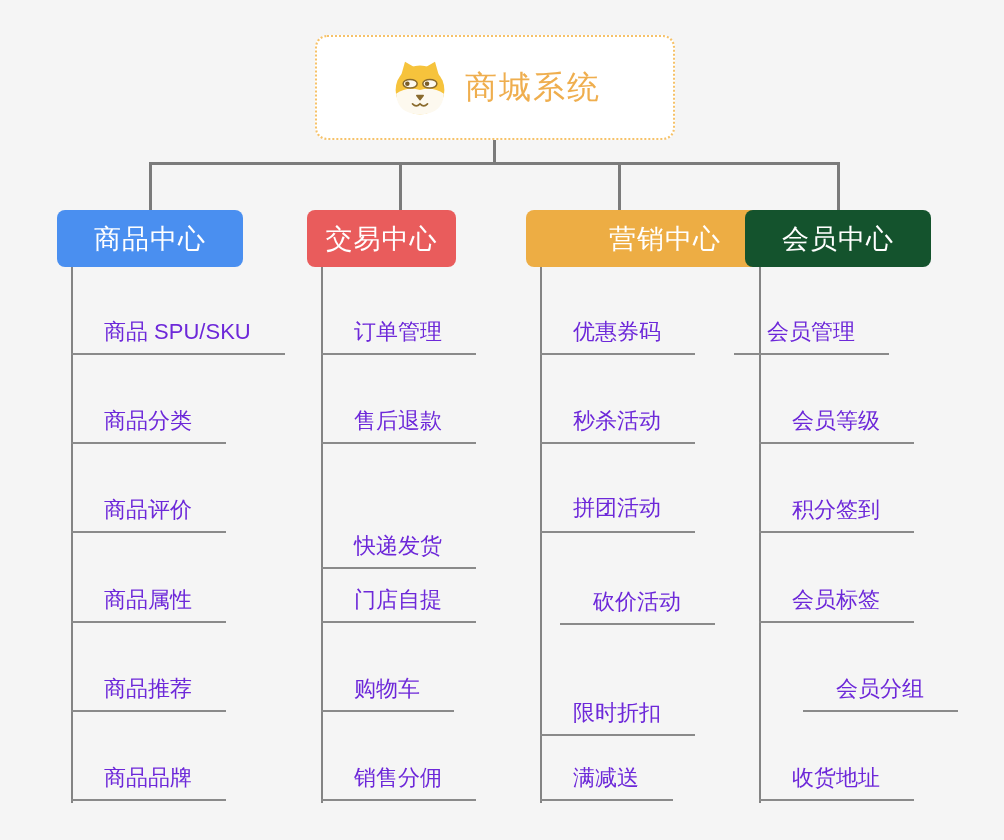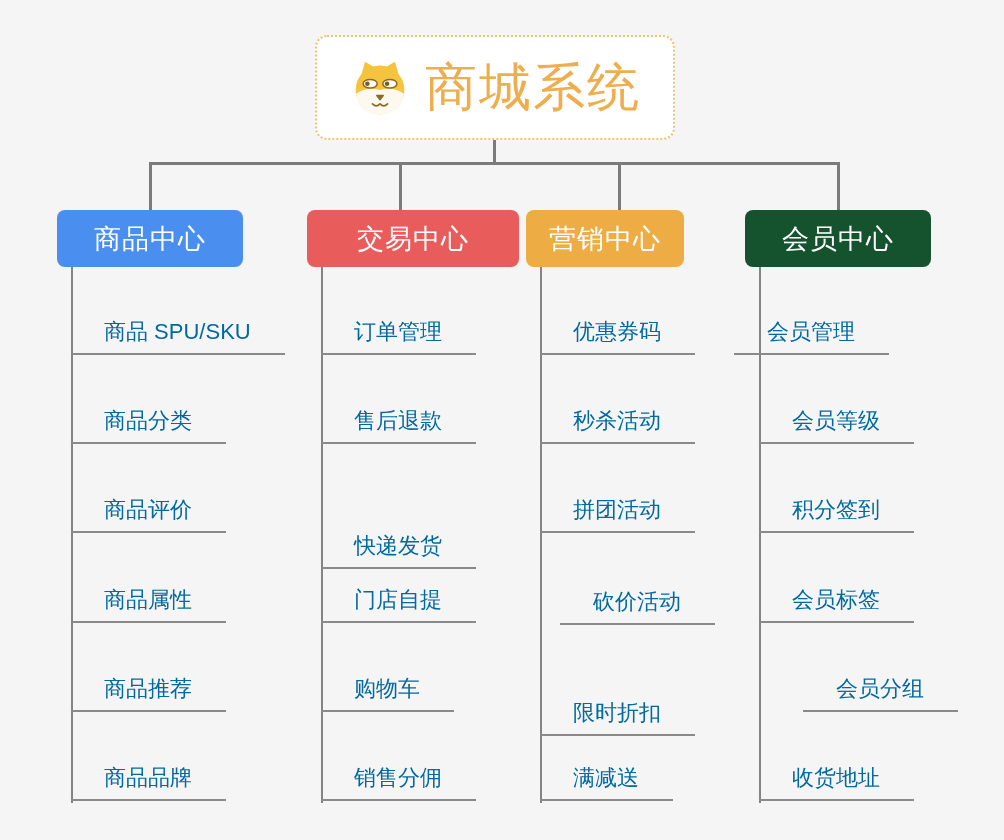--- a/index.html
+++ b/index.html
@@ -21,21 +21,21 @@
     border: 2px dotted #f6c269;
     border-radius: 12px;
     box-sizing: border-box;
     display: flex;
     align-items: center;
     justify-content: center;
     gap: 14px;
     cursor: pointer;
   }
   .root-title {
-    font-size: 52px;
+    font-size: 32px;
     font-weight: 500;
     color: #efae4e;
     letter-spacing: 2px;
     white-space: nowrap;
   }
   .root-icon { width: 62px; height: 60px; flex: 0 0 auto; }
 
   
   .line { position: absolute; background: #7b7b7b; }
 
@@ -58,21 +58,21 @@
 
   
   .col-line {
     position: absolute;
     width: 2px;
     background: #848484;
   }
   .child-topic {
     position: absolute;
     font-size: 22px;
-    color: #0369a1;
+    color: #6d28d9;
     line-height: 30px;
     padding: 0 34px 6px 33px;
     border-bottom: 2px solid #8a8a8a;
     white-space: nowrap;
     cursor: pointer;
   }
 </style>
 </head>
 <body>
 
@@ -111,33 +111,33 @@
 
   <div id="branches">
       <div class="branch-header" style="left: 57px; width: 186px; background: rgb(74, 143, 240);">商品中心</div>
       <div class="col-line" style="left: 71px; top: 267px; height: 536px;"></div>
       <div class="child-topic" style="left: 71px; top: 317px;">商品 SPU/SKU</div>
       <div class="child-topic" style="left: 71px; top: 406px;">商品分类</div>
       <div class="child-topic" style="left: 71px; top: 495px;">商品评价</div>
       <div class="child-topic" style="left: 71px; top: 585px;">商品属性</div>
       <div class="child-topic" style="left: 71px; top: 674px;">商品推荐</div>
       <div class="child-topic" style="left: 71px; top: 763px;">商品品牌</div>
-      <div class="branch-header" style="left: 307px; width: 212px; background: rgb(233, 92, 92);">交易中心</div>
+      <div class="branch-header" style="left: 307px; width: 149px; background: rgb(233, 92, 92);">交易中心</div>
       <div class="col-line" style="left: 321px; top: 267px; height: 536px;"></div>
       <div class="child-topic" style="left: 321px; top: 317px;">订单管理</div>
       <div class="child-topic" style="left: 321px; top: 406px;">售后退款</div>
       <div class="child-topic" style="left: 321px; top: 495px; margin-top: 36px;">快递发货</div>
       <div class="child-topic" style="left: 321px; top: 585px;">门店自提</div>
       <div class="child-topic" style="left: 321px; top: 674px;">购物车</div>
       <div class="child-topic" style="left: 321px; top: 763px;">销售分佣</div>
-      <div class="branch-header" style="left: 526px; width: 158px; background: rgb(237, 173, 68);">营销中心</div>
+      <div class="branch-header" style="left: 526px; width: 196px; background: rgb(237, 173, 68); padding-left: 41px;">营销中心</div>
       <div class="col-line" style="left: 540px; top: 267px; height: 536px;"></div>
       <div class="child-topic" style="left: 540px; top: 317px;">优惠券码</div>
       <div class="child-topic" style="left: 540px; top: 406px;">秒杀活动</div>
-      <div class="child-topic" style="left: 540px; top: 495px;">拼团活动</div>
+      <div class="child-topic" style="left: 540px; top: 495px; font-family: Liberation Mono, monospace;">拼团活动</div>
       <div class="child-topic" style="left: 540px; top: 587px; margin-left: 20px;">砍价活动</div>
       <div class="child-topic" style="left: 540px; top: 674px; margin-top: 24px;">限时折扣</div>
       <div class="child-topic" style="left: 540px; top: 763px;">满减送</div>
       <div class="branch-header" style="left: 745px; width: 186px; background: #14532d;">会员中心</div>
       <div class="col-line" style="left: 759px; top: 267px; height: 536px;"></div>
       <div class="child-topic" style="left: 734px; top: 317px;">会员管理</div>
       <div class="child-topic" style="left: 759px; top: 406px;">会员等级</div>
       <div class="child-topic" style="left: 759px; top: 495px;">积分签到</div>
       <div class="child-topic" style="left: 759px; top: 585px;">会员标签</div>
       <div class="child-topic" style="left: 803px; top: 674px;">会员分组</div>

